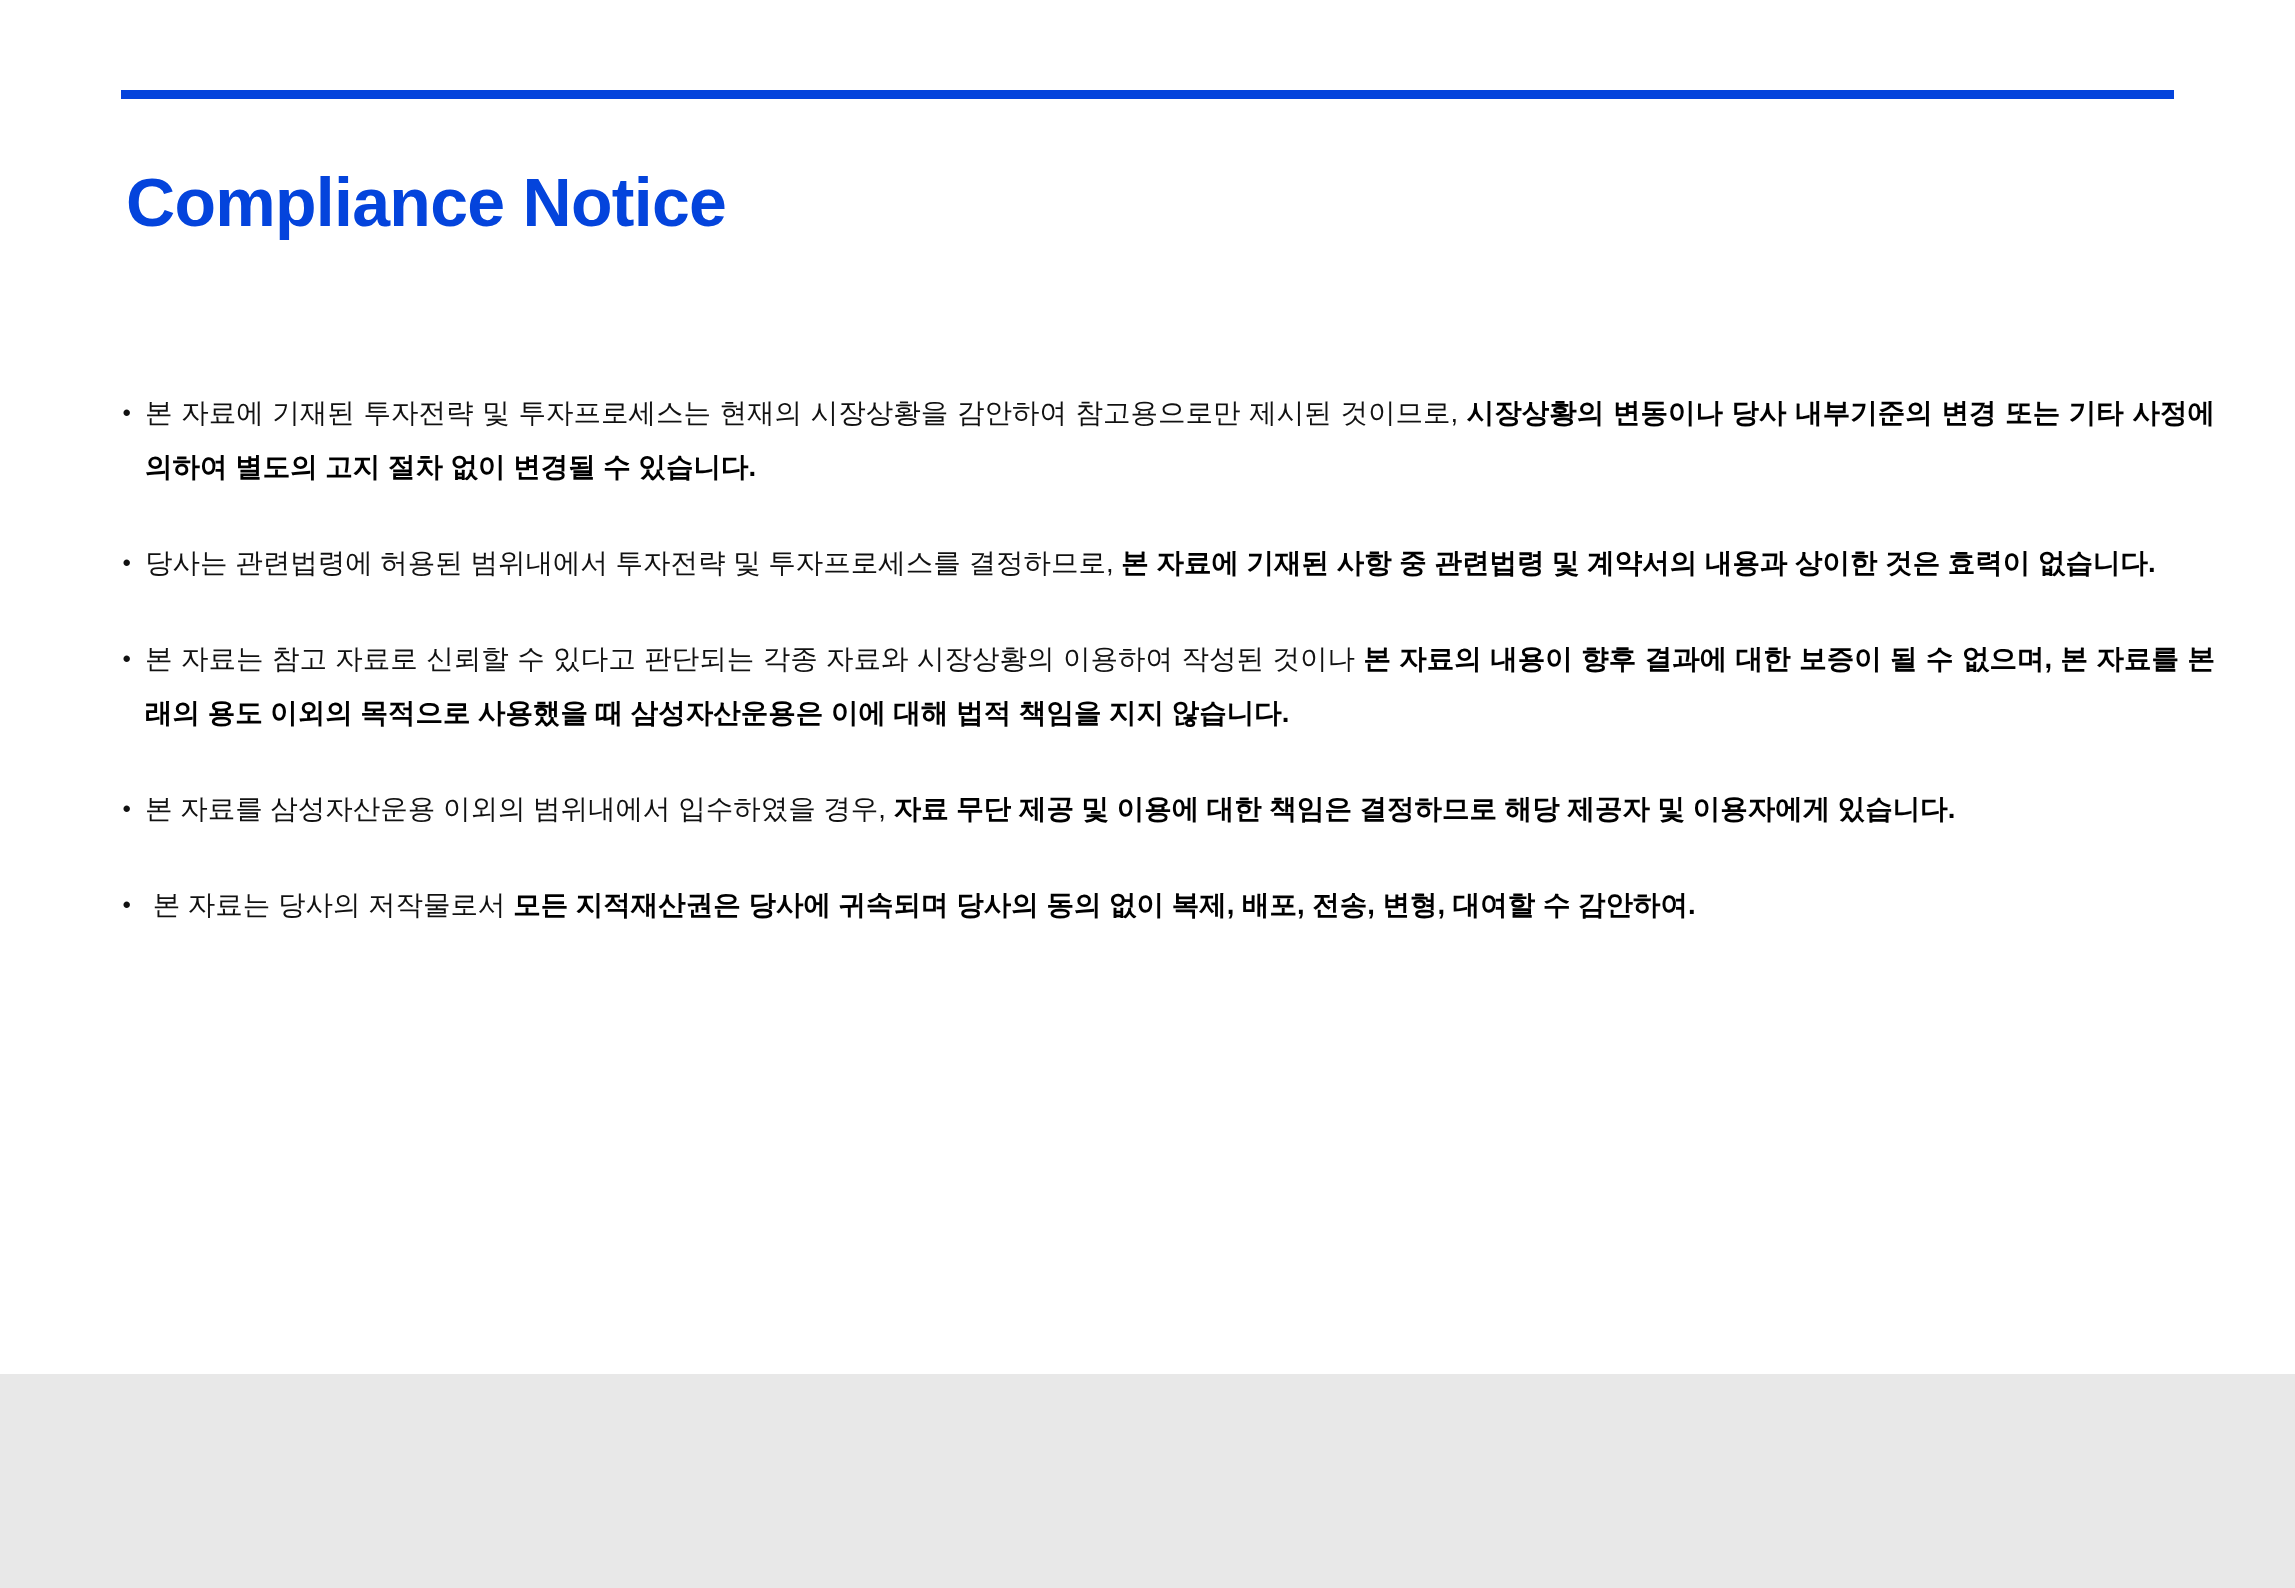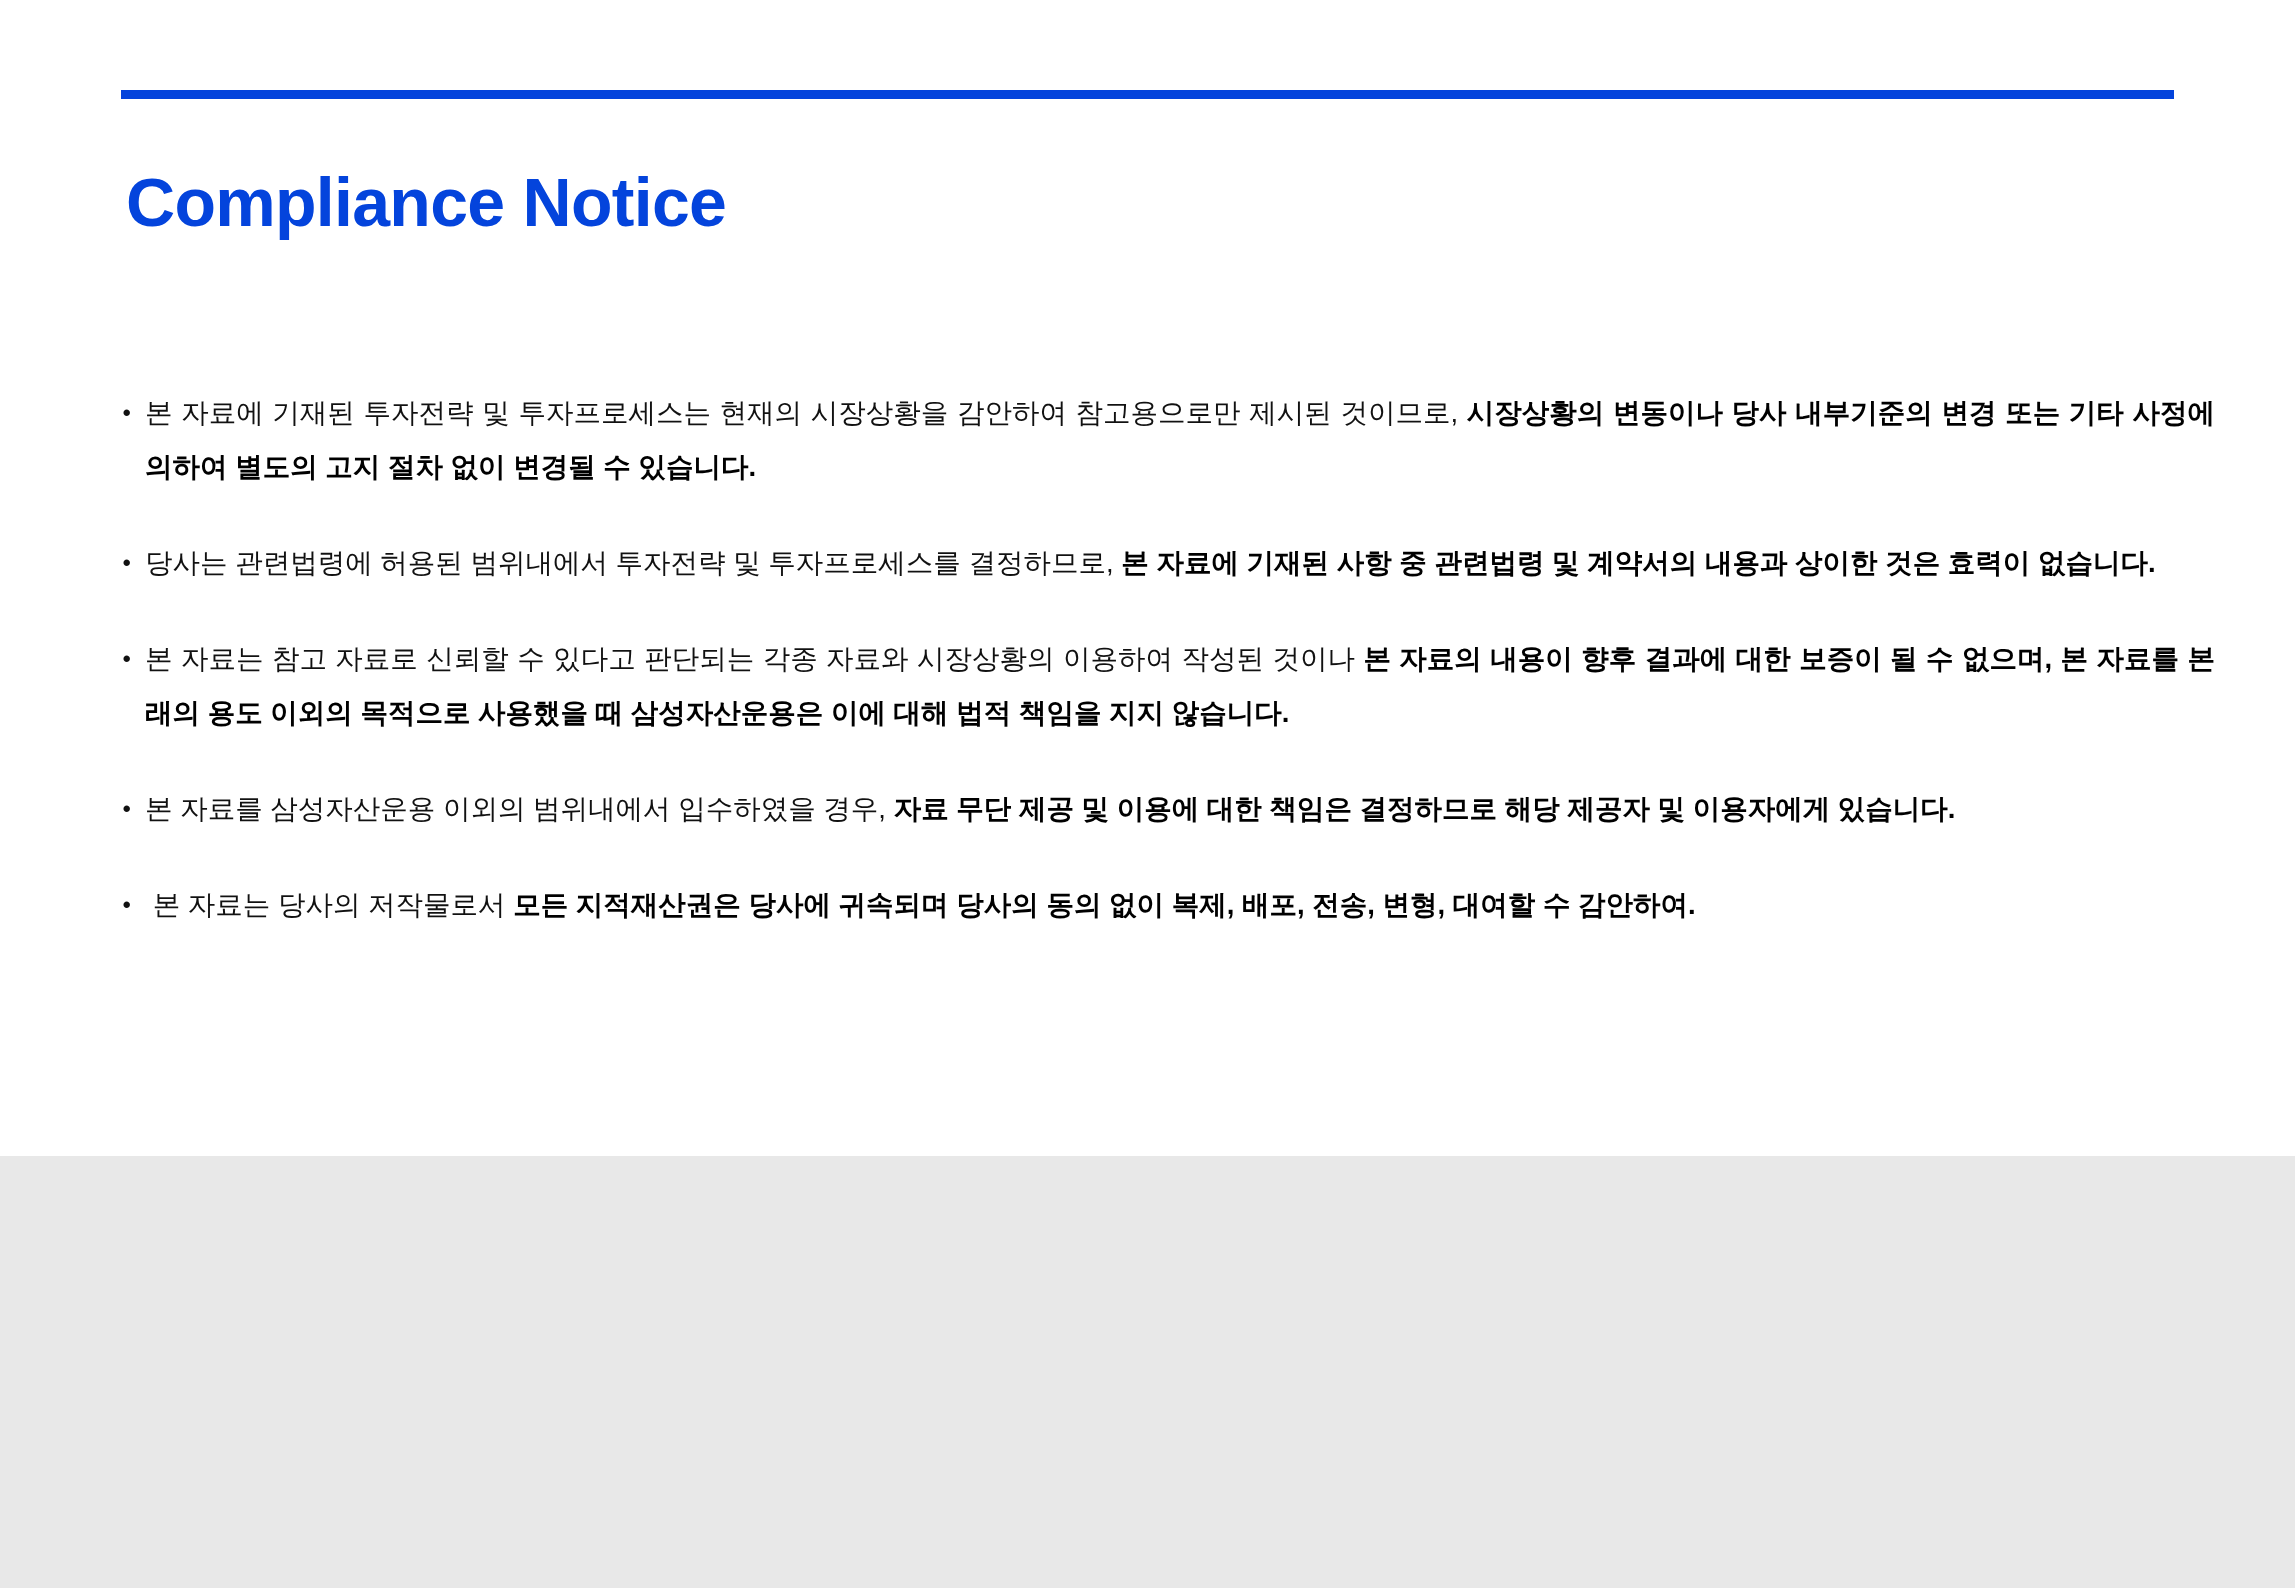--- a/index.html
+++ b/index.html
@@ -6,21 +6,21 @@
     --accent:#0444DC;
     --logo:#2C50C9;
     --body-text:#111111;
     --bold-text:#000000;
     --bg:#FFFFFF;
   }
   *{box-sizing:border-box;}
   html,body{margin:0;padding:0;background:#e8e8e8;}
   .slide{
     position:relative;
-    width:2295px;height:1156px;
+    width:2295px;height:1374px;
     background:var(--bg);
     font-family:"Liberation Sans","DejaVu Sans",sans-serif;
     overflow:hidden;
   }
   .top-rule{
     position:absolute;left:121px;top:90px;
     width:2053px;height:9.2px;
     background:var(--accent);
   }
   .title{

